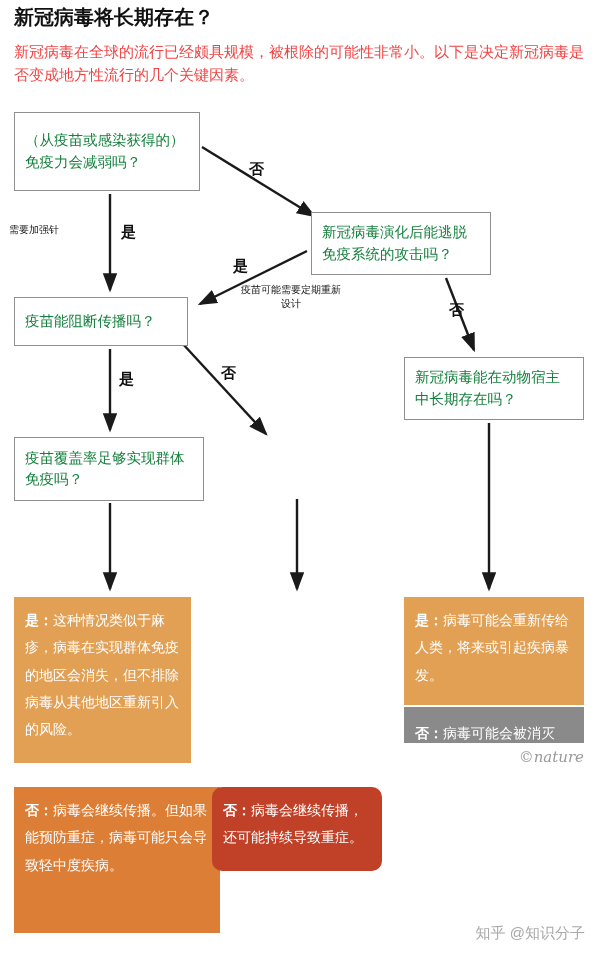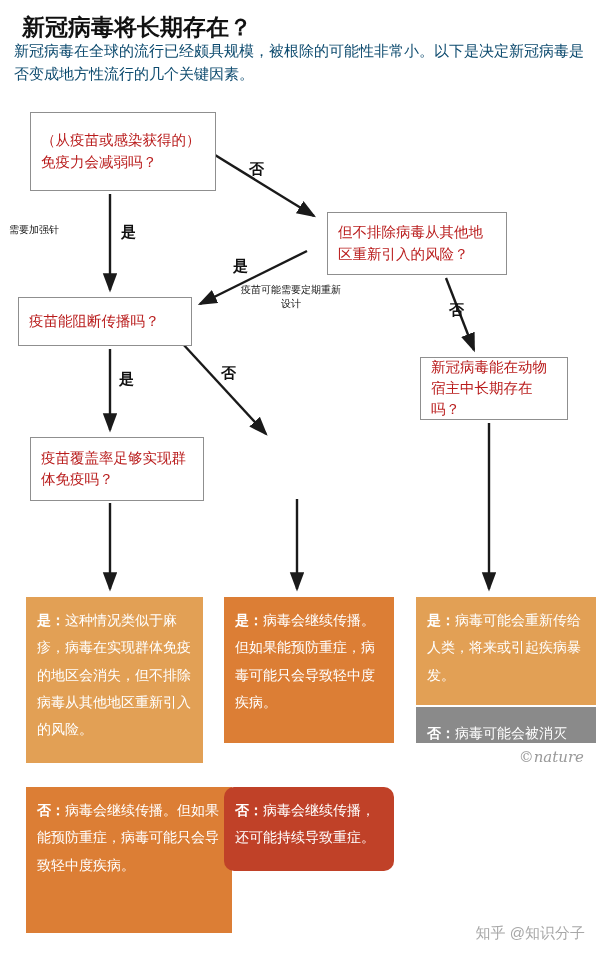--- a/index.html
+++ b/index.html
@@ -3,45 +3,45 @@
 <meta charset="utf-8">
 <style>
   html,body { margin:0; padding:0; background:#ffffff; }
   .canvas {
     position:relative; width:600px; height:966px; margin:0 auto;
     background:#ffffff; overflow:hidden;
     font-family:"Liberation Sans", sans-serif;
     color:#1a1a1a;
   }
   .title {
-    position:absolute; left:14px; top:4px; margin:8px;
-    font-size:23px; font-weight:bold; color:#111;
+    position:absolute; left:14px; top:4px; margin:0;
+    font-size:20px; font-weight:bold; color:#111;
   }
   .subtitle {
     position:absolute; left:14px; top:40px; width:574px; margin:0;
-    font-size:15px; line-height:1.55; color:#0c4a6e;font-family:Liberation Serif, serif;
+    font-size:15px; line-height:1.55; color:#ef4444;
   }
   .arrows { position:absolute; left:0; top:0; pointer-events:none; }
   .qbox {
     position:absolute; box-sizing:border-box;
     background:#ffffff; border:1px solid #8f8f8f;
-    padding:8px 10px; font-size:14.5px; line-height:1.45; color:#b91c1c;
-    display:flex; align-items:center;margin-left:16px;
+    padding:8px 10px; font-size:14.5px; line-height:1.45; color:#15803d;
+    display:flex; align-items:center;
   }
   .edge-label {
     position:absolute; font-size:15px; font-weight:bold; color:#111;
     white-space:nowrap;
   }
   .note {
     position:absolute; font-size:10px; color:#111; white-space:nowrap;
   }
   .note.wrap { white-space:normal; line-height:1.4; }
   .obox {
     position:absolute; box-sizing:border-box; color:#ffffff;
-    padding:10px 11px; font-size:14px; line-height:1.95;margin-left:12px;
+    padding:10px 11px; font-size:14px; line-height:1.95;
   }
   .obox b { font-weight:bold; }
   .obox.light  { background:var(--light-orange,#E2A055); }
   .obox.medium { background:var(--medium-orange,#DC7E35); }
   .obox.red    { background:var(--red-box,#C04128); }
   .obox.gray   { background:var(--gray-box,#8A8A8A); padding:16px 11px; line-height:1.55; }
   .wm-nature {
     position:absolute; top:748px; right:16px;
     font-family:"DejaVu Serif", serif; font-style:italic;
     font-size:15px; color:#999;
@@ -76,52 +76,49 @@
       <line x1="297" y1="499" x2="297" y2="589" marker-end="url(#ah)"></line>
       <line x1="489" y1="423" x2="489" y2="589" marker-end="url(#ah)"></line>
     </g>
   </svg>
 
   <div class="qbox" style="left:14px; top:112px; width:186px; height:79px;">
     <span>（从疫苗或感染获得的）免疫力会减弱吗？</span>
   </div>
 
   <div class="qbox" style="left:311px; top:212px; width:180px; height:63px;">
-    <span>但不排除病毒从其他地区重新引入的风险？</span>
+    <span>新冠病毒演化后能逃脱免疫系统的攻击吗？</span>
   </div>
 
-  <div class="qbox" style="left:2px; top:297px; width:174px; height:49px;">
+  <div class="qbox" style="left:14px; top:297px; width:174px; height:49px;">
     <span>疫苗能阻断传播吗？</span>
   </div>
 
-  <div class="qbox" style="left:404px; top:357px; width:148px; height:63px;align-items:center;">
+  <div class="qbox" style="left:404px; top:357px; width:180px; height:63px;align-items:center;">
     <span>新冠病毒能在动物宿主中长期存在吗？</span>
   </div>
 
-  <div class="qbox" style="left:14px; top:437px; width:174px; height:64px;">
+  <div class="qbox" style="left:14px; top:437px; width:190px; height:64px;">
     <span>疫苗覆盖率足够实现群体免疫吗？</span>
   </div>
 
 
   <span class="edge-label" style="left:249px; top:160px;">否</span>
   <span class="note" style="left:9px; top:223px;">需要加强针</span>
   <span class="edge-label" style="left:121px; top:223px;">是</span>
   <span class="edge-label" style="left:233px; top:257px;">是</span>
   <div class="note wrap" style="left:241px; top:283px; width:100px;text-align:center;">疫苗可能需要定期重新设计</div>
   <span class="edge-label" style="left:449px; top:301px;">否</span>
   <span class="edge-label" style="left:119px; top:370px;">是</span>
   <span class="edge-label" style="left:221px; top:364px;">否</span>
 
   <div class="obox light" style="left:14px; top:597px; width:177px; height:166px;">
     <b>是：</b><span>这种情况类似于麻疹，病毒在实现群体免疫的地区会消失，但不排除病毒从其他地区重新引入的风险。</span>
   </div>
 
-  <div class="obox medium" style="left:212px; top:597px; width:170px; height:146px;">
-    <b>是：</b><span>病毒会继续传播。但如果能预防重症，病毒可能只会导致轻中度疾病。</span>
-  </div>
 
   <div class="obox light" style="left:404px; top:597px; width:180px; height:108px;">
     <b>是：</b><span>病毒可能会重新传给人类，将来或引起疾病暴发。</span>
   </div>
 
   <div class="obox gray" style="left:404px; top:707px; width:180px; height:36px;">
     <b>否：</b><span>病毒可能会被消灭</span>
   </div>
 
   <div class="obox medium" style="left:14px; top:787px; width:206px; height:146px;">

